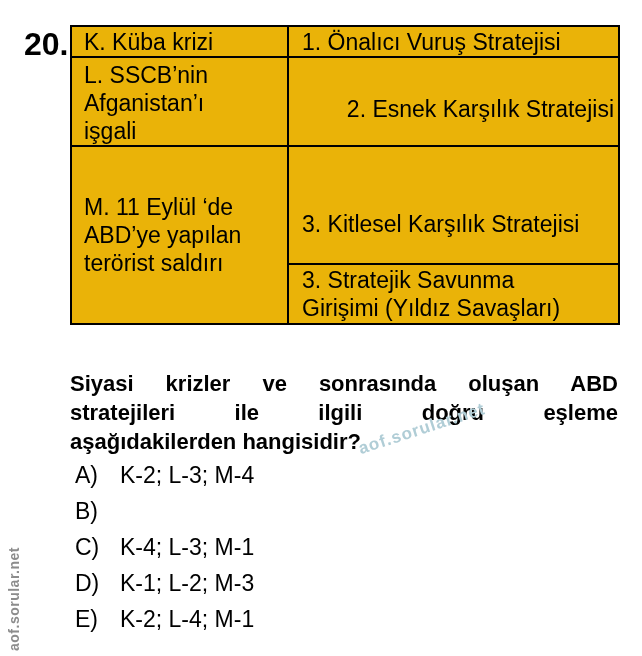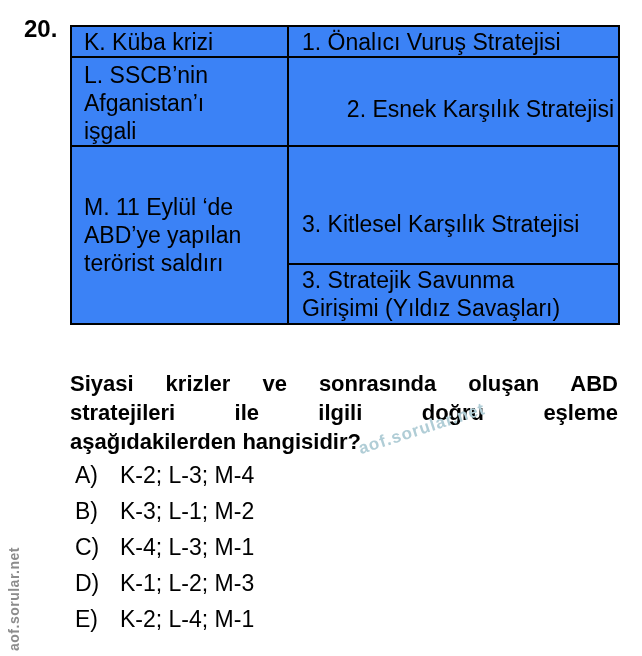--- a/index.html
+++ b/index.html
@@ -7,35 +7,35 @@
   body {
     position:relative;
     width:642px; height:656px;
     overflow:hidden;
     font-family:"Liberation Sans", sans-serif;
     color:#000000;
   }
 
   
   .qnum {
-    position:absolute; left:24px; top:15px;
-    font-size:24px; font-weight:bold;
+    position:absolute; left:24px; top:26px;
+    font-size:32px; font-weight:bold;
   }
 
   
   table.match {
     position:absolute; left:70px; top:25px;
     border-collapse:collapse;
     table-layout:fixed;
   }
   table.match td {
     border:2px solid #000000;
     font-size:23px; line-height:28px;
     vertical-align:middle;
-    background:#3b82f6;
+    background:#eab308;
   }
   td.colL { padding-left:12px; padding-right:4px; }
   td.colR { padding-left:13px; padding-right:4px; }
   td .ln { white-space:nowrap; }
   td.vtop   { vertical-align:top; }
   td.padL2  { padding-top:3px; }
   td.padR2  { padding-top:14px;text-align:right; }
   td.padR3  { padding-top:37px; }
 
   
@@ -131,21 +131,20 @@
   <div class="q-line">aşağıdakilerden hangisidir?</div>
 </div>
 
 <div class="options">
   <div class="option-row">
     <span class="opt-letter">A)</span>
     <span class="opt-text">K-2; L-3; M-4</span>
   </div>
   <div class="option-row">
     <span class="opt-letter">B)</span>
-    <span class="opt-text">K-3; L-1; M-2</span>
   </div>
   <div class="option-row">
     <span class="opt-letter">C)</span>
     <span class="opt-text">K-4; L-3; M-1</span>
   </div>
   <div class="option-row">
     <span class="opt-letter">D)</span>
     <span class="opt-text">K-1; L-2; M-3</span>
   </div>
   <div class="option-row">

